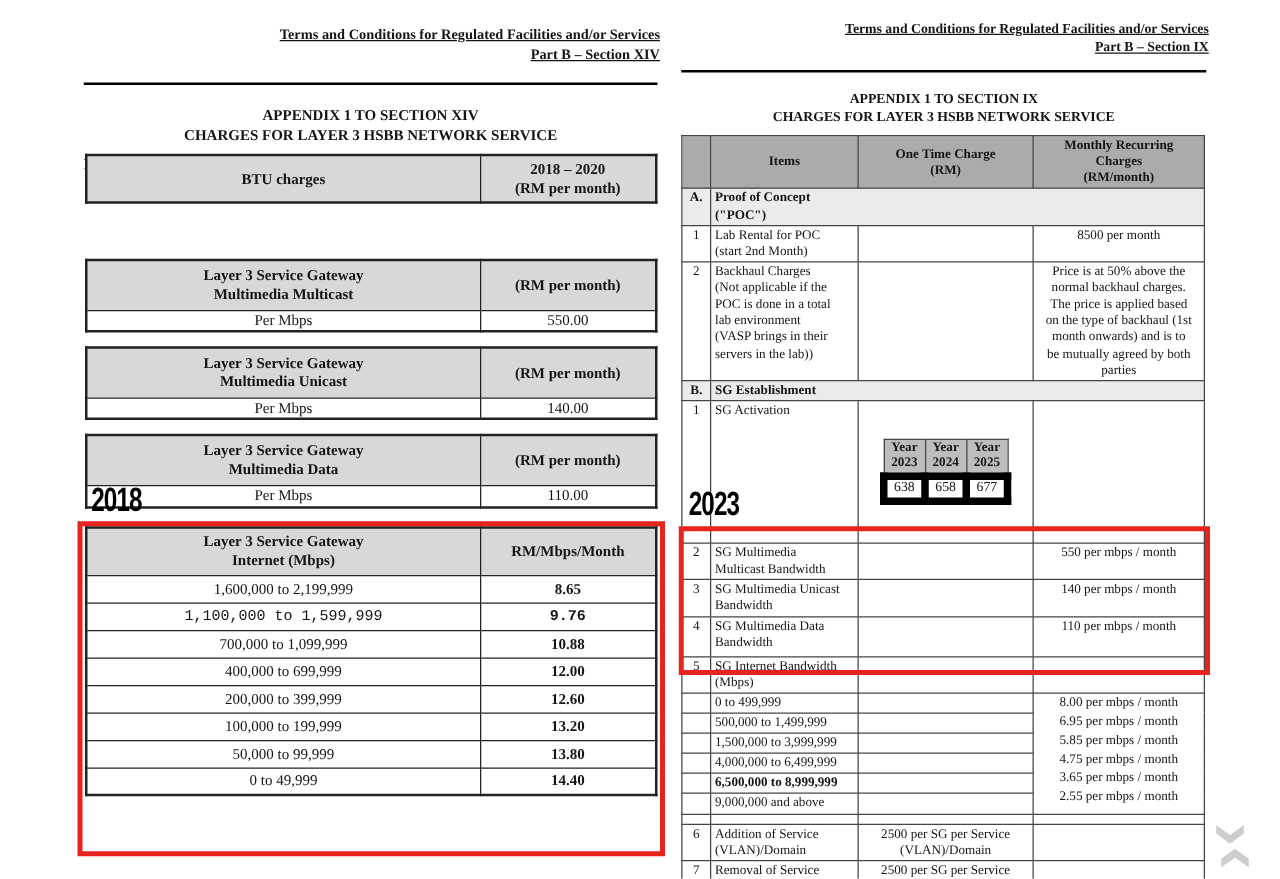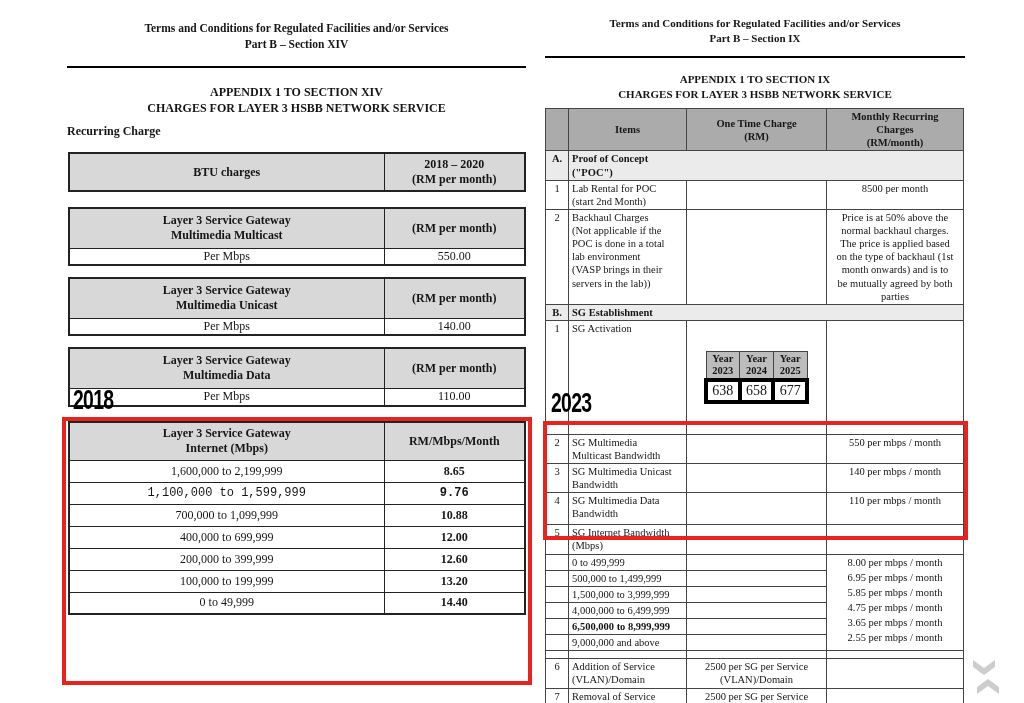--- a/index.html
+++ b/index.html
@@ -4,21 +4,21 @@
 <style>
   html,body{margin:0;padding:0;background:#fff;}
   .canvas{position:relative;width:1024px;height:703px;background:#ffffff;overflow:hidden;
           font-family:"Liberation Serif",serif;color:#151515;}
   .abs{position:absolute;}
   .page{position:absolute;top:0;height:703px;}
   .page-left{left:65px;width:463px;}
   .page-right{left:543px;width:424px;}
 
   
-  .pg-head{left:0;right:0;text-align:center;font-weight:bold;line-height:1.4;white-space:pre-line;}
+  .pg-head{left:0;right:0;text-align:right;font-weight:bold;line-height:1.4;white-space:pre-line;text-decoration:underline;}
   .lp-head{top:20px;font-size:11.5px;}
   .rp-head{top:16px;font-size:11px;}
   .rule{height:2px;background:#000;}
   .appendix{left:0;right:0;text-align:center;font-weight:bold;line-height:1.35;white-space:pre-line;}
   .lp-appendix{top:84px;font-size:12px;}
   .rp-appendix{top:72px;font-size:11px;}
   .recurring{top:124px;left:2px;font-size:12px;font-weight:bold;text-decoration:none;}
 
   
   table{border-collapse:collapse;table-layout:fixed;}
@@ -34,41 +34,41 @@
              vertical-align:top;white-space:pre-line;line-height:1.25;}
   .rtable th{background:#ababab;font-weight:bold;text-align:center;vertical-align:middle;}
   .rtable td.num{text-align:center;}
   .rtable td.items{text-align:left;}
   .rtable td.otc,.rtable td.mrc{text-align:center;}
   .rtable tr.sec td{background:#ebebeb;font-weight:bold;}
   .rtable td.p0{padding:17px;}
   .rtable td.prices{line-height:15px;padding-top:0;padding-bottom:0;}
   .itable{width:100%;border-collapse:collapse;}
   .itable th{background:#bdbdbd;border:1px solid #444;font-size:10.5px;line-height:1.15;}
-  .itable td{border:4px solid #000000;text-align:center;font-size:14px;padding:0;}
+  .itable td{border:6px solid #000000;text-align:center;font-size:11px;padding:0;}
 
   
   .stamp{position:absolute;font-family:"Liberation Sans",sans-serif;font-weight:800;
          font-size:27px;line-height:1;letter-spacing:-1px;color:#000;
          transform:scaleX(.72);transform-origin:left top;z-index:5;}
   .redbox{position:absolute;border:4px solid #e8231d;box-sizing:border-box;
           pointer-events:none;z-index:6;background:transparent;}
 </style>
 </head>
 <body>
 
 <div class="canvas">
 
   <section class="page page-left">
     <div class="abs pg-head lp-head"><span>Terms and Conditions for Regulated Facilities and/or Services</span><br><span>Part B – Section XIV</span></div>
     <div class="abs rule" style="top:66px;left:2px;width:459px;"></div>
     <div class="abs appendix lp-appendix"><span>APPENDIX 1 TO SECTION XIV</span><br><span>CHARGES FOR LAYER 3 HSBB NETWORK SERVICE</span></div>
     <div class="abs recurring">Recurring Charge</div>
 
-    <table class="ltable" style="top:152px;padding-left:23px;">
+    <table class="ltable" style="top:123px;padding-left:23px;">
       <colgroup>
           <col style="width:315px">
           <col>
         </colgroup>
       <tbody>
           <tr class="hdr" style="height:38px;">
         <td>BTU charges</td>
         <td>2018 – 2020
 (RM per month)</td>
       </tr>
@@ -158,20 +158,24 @@
             <td>400,000 to 699,999</td>
             <td class="b">12.00</td>
           </tr>
       <tr style="height:22px;">
             <td>200,000 to 399,999</td>
             <td class="b">12.60</td>
           </tr>
       <tr style="height:22px;">
             <td>100,000 to 199,999</td>
             <td class="b">13.20</td>
+          </tr>
+      <tr style="height:22px;">
+            <td>50,000 to 99,999</td>
+            <td class="b">13.80</td>
           </tr>
       <tr style="height:22px;">
             <td>0 to 49,999</td>
             <td class="b">14.40</td>
           </tr>
     </tbody>
       </table>
 
     <div class="redbox" style="left:-3px;top:417px;width:470px;height:268px;"></div>
   </section>

